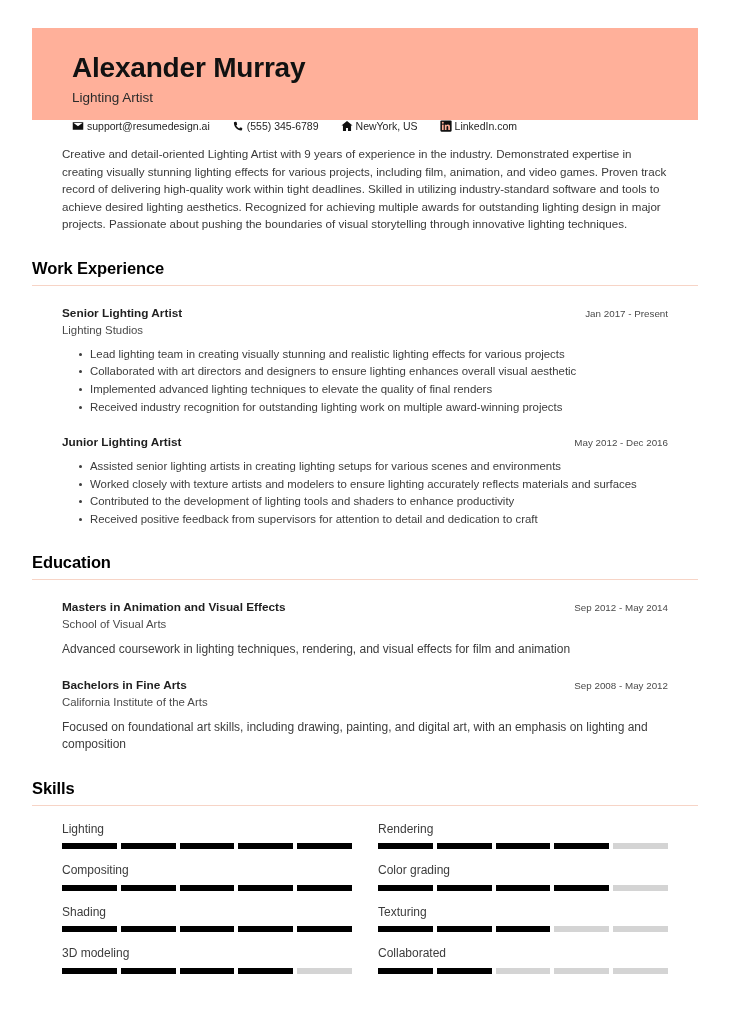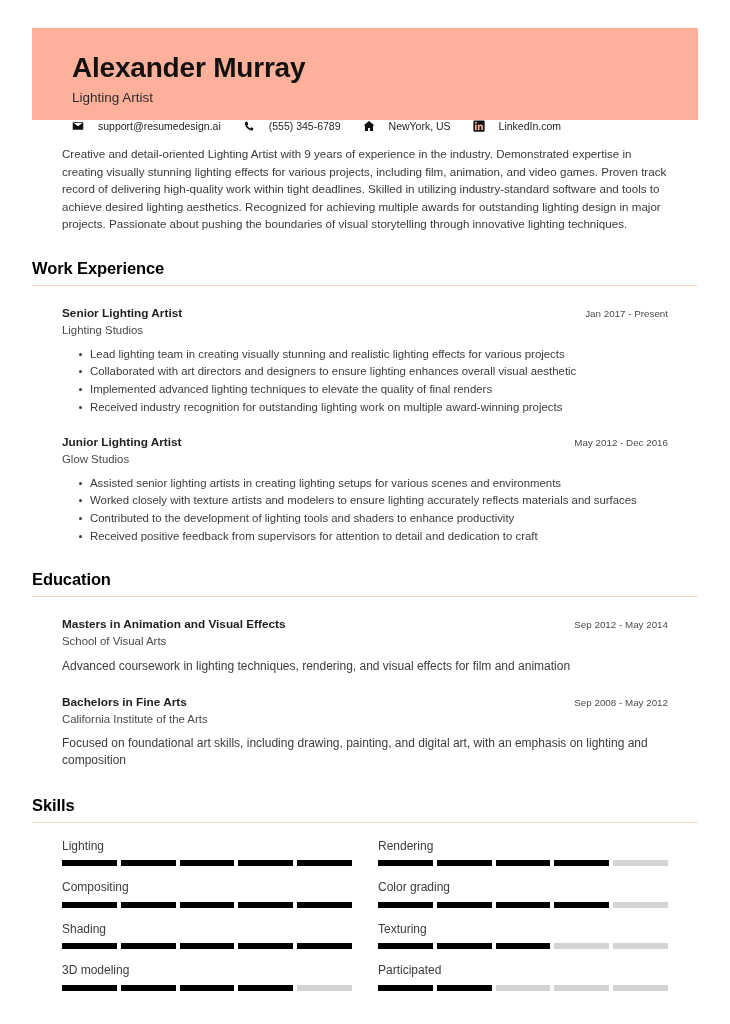--- a/index.html
+++ b/index.html
@@ -51,21 +51,21 @@
     display: flex;
     align-items: center;
     margin-top: 14px;
     gap: 22px;
     flex-wrap: nowrap;
   }
 
   .contact-item {
     display: flex;
     align-items: center;
-    gap: 14px;
+    gap: 3px;
     font-size: 10.5px;
     color: #1f1f1f;
     white-space: nowrap;
   }
 
   .contact-item .ico {
     display: inline-flex;
     align-items: center;
     justify-content: center;
     width: 12px;
@@ -268,21 +268,20 @@
         <li>Implemented advanced lighting techniques to elevate the quality of final renders</li>
         <li>Received industry recognition for outstanding lighting work on multiple award-winning projects</li>
       </ul>
     </div>
 
     <div class="entry">
       <div class="entry-head">
         <div class="entry-role">Junior Lighting Artist</div>
         <div class="entry-date">May 2012 - Dec 2016</div>
       </div>
-      <div class="entry-org">Glow Studios</div>
       <ul class="bullets">
         <li>Assisted senior lighting artists in creating lighting setups for various scenes and environments</li>
         <li>Worked closely with texture artists and modelers to ensure lighting accurately reflects materials and surfaces</li>
         <li>Contributed to the development of lighting tools and shaders to enhance productivity</li>
         <li>Received positive feedback from supervisors for attention to detail and dedication to craft</li>
       </ul>
     </div>
   </div>
 
   <div class="section">
@@ -376,21 +375,21 @@
           <div class="skill-name">3D modeling</div>
           <div class="skill-bar">
             <div class="seg on"></div>
             <div class="seg on"></div>
             <div class="seg on"></div>
             <div class="seg on"></div>
             <div class="seg"></div>
           </div>
         </div>
         <div class="skill">
-          <div class="skill-name">Participated</div>
+          <div class="skill-name">Collaborated</div>
           <div class="skill-bar">
             <div class="seg on"></div>
             <div class="seg on"></div>
             <div class="seg"></div>
             <div class="seg"></div>
             <div class="seg"></div>
           </div>
         </div>
       </div>
   </div>

